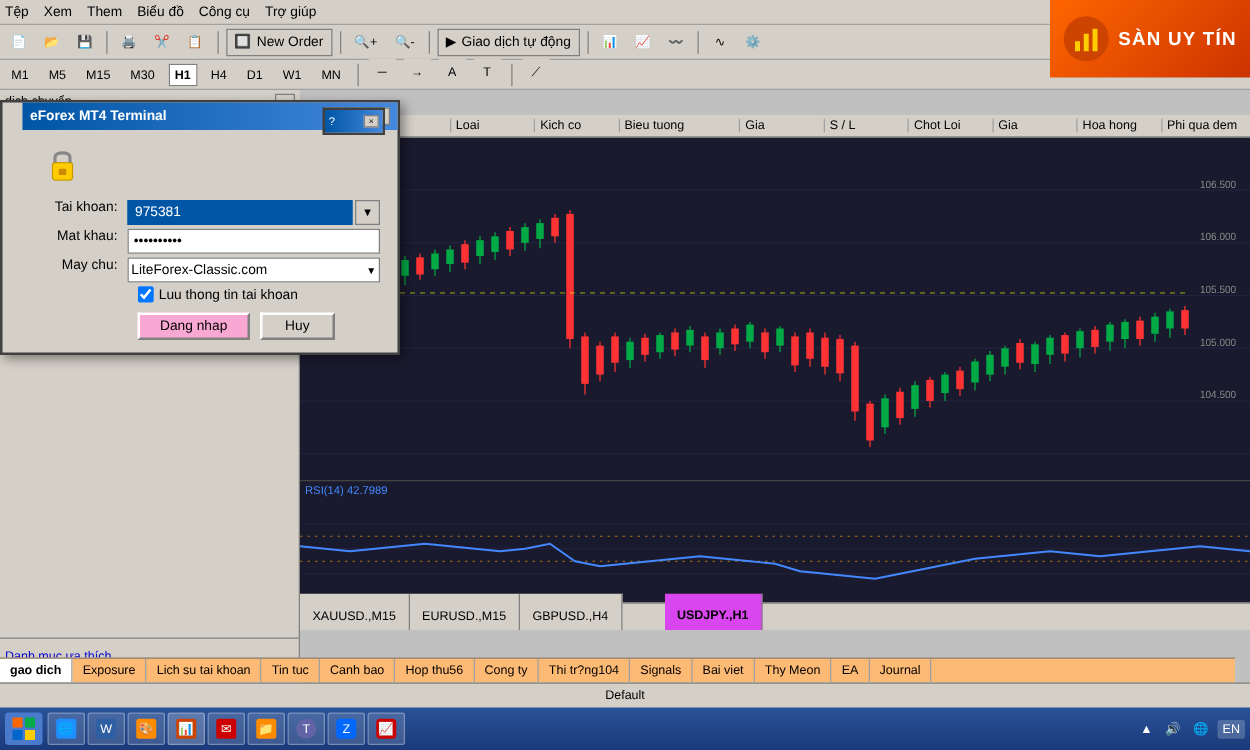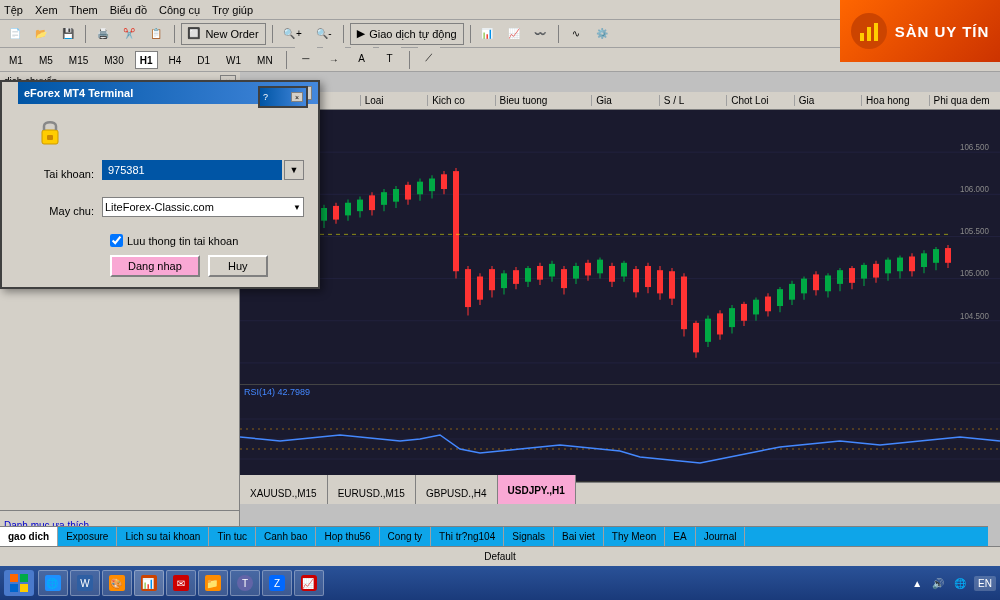--- a/index.html
+++ b/index.html
@@ -27,38 +27,38 @@
     .left-panel-list { flex: 1; overflow-y: auto; padding: 2px; }
     .left-panel-item { display: flex; align-items: center; padding: 2px 4px; font-size: 11px; cursor: pointer; gap: 4px; }
     .left-panel-bottom { height: 30px; border-top: 1px solid #808080; display: flex; align-items: center; padding: 0 4px; gap: 8px; font-size: 10px; }
     .fav-tab { cursor: pointer; color: #0000cc; text-decoration: underline; }
 
     
     .chart-area { position: absolute; top: 72px; left: 240px; right: 0; bottom: 60px; background: #1a1a2e; overflow: hidden; }
     .chart-header { background: #2a2a3e; color: #cccccc; font-size: 10px; padding: 2px 6px; display: flex; align-items: center; gap: 4px; height: 18px; }
     .rsi-label { color: #4488ff; font-size: 9px; padding: 2px 4px; }
     .chart-tab { padding: 2px 10px; font-size: 10px; cursor: pointer; border-right: 1px solid #808080; height: 37px; display: flex; align-items: center; background: #d4d0c8; }
-    .chart-tab.active { background: #f9a8d4; font-weight: bold; border-bottom: 6px solid #6d28d9; }
+    .chart-tab.active { background: #d946ef; font-weight: bold; border-bottom: 2px solid #6d28d9; margin-left: 34px; }
 
     
     .dialog-overlay { position: absolute; top: 0; left: 0; right: 0; bottom: 0; z-index: 200; }
 
     
     .dich-chuyen-bar { position: absolute; top: 72px; left: 0; width: 240px; height: 20px; background: #d4d0c8; border-bottom: 1px solid #808080; display: flex; align-items: center; justify-content: space-between; padding: 0 4px; z-index: 10; font-size: 10px; }
 
     
     .login-dialog { position: absolute; top: 80px; left: 0px; width: 320px; background: #d4d0c8; border: 2px solid #404040; box-shadow: 3px 3px 8px rgba(0,0,0,0.4); z-index: 300; padding-left: 16px; }
     .dialog-titlebar { background: linear-gradient(to right, #0055a5, #4488dd); color: white; padding: 3px 6px; display: flex; align-items: center; justify-content: space-between; height: 22px; font-size: 11px; font-weight: bold; }
     .dialog-titlebar-btns { display: flex; gap: 2px; }
     .title-btn { width: 16px; height: 14px; background: #d4d0c8; border: 1px solid #808080; font-size: 9px; cursor: pointer; display: flex; align-items: center; justify-content: center; color: #000; }
     .dialog-body { padding: 10px 14px; }
     .dialog-icon-row { display: flex; align-items: flex-start; gap: 10px; margin-bottom: 10px; }
     .dialog-lock-icon { width: 36px; height: 36px; background: #d4d0c8; display: flex; align-items: center; justify-content: center; font-size: 28px; }
     .dialog-text { font-size: 11px; color: #000; flex: 1; padding-top: 4px; }
-    .form-row { display: flex; align-items: flex-end; margin-bottom: 17px; }
+    .form-row { display: flex; align-items: flex-start; margin-bottom: 3px; }
     .form-label { width: 70px; font-size: 11px; text-align: right; padding-right: 8px; }
     .form-input { flex: 1; height: 20px; border: 1px solid #808080; background: white; padding: 0 4px; font-size: 11px; }
     .form-input.selected { background: #0055a5; color: white; }
     .form-select { flex: 1; height: 20px; border: 1px solid #808080; background: white; padding: 0 2px; font-size: 11px; display: flex; align-items: center; justify-content: space-between; cursor: pointer; }
     .form-select-arrow { font-size: 8px; }
     .checkbox-row { margin-left: 78px; margin-bottom: 8px; display: flex; align-items: center; gap: 4px; font-size: 11px; }
     .dialog-buttons { display: flex; gap: 8px; margin-top: 4px; margin-left: 78px; }
     .dialog-btn { padding: 3px 16px; font-size: 11px; background: #d4d0c8; border: 2px solid; border-color: #ffffff #808080 #808080 #ffffff; cursor: pointer; min-width: 60px; text-align: center; }
     .dialog-btn.primary { background: #f9a8d4; }
     svg.chart-svg { width: 100%; height: 100%; }
@@ -70,21 +70,21 @@
     .win-task-item { height: 26px; background: rgba(255,255,255,0.15); border: 1px solid rgba(255,255,255,0.3); border-radius: 2px; padding: 0 6px; display: flex; align-items: center; gap: 4px; cursor: pointer; font-size: 10px; color: white; }
     .win-task-icon { width: 16px; height: 16px; border-radius: 2px; display: flex; align-items: center; justify-content: center; font-size: 10px; }
     .win-tray { display: flex; align-items: center; gap: 4px; margin-left: auto; }
     .tray-item { color: white; font-size: 10px; cursor: pointer; padding: 0 3px; }
     .lang-btn { background: rgba(255,255,255,0.2); color: white; padding: 2px 4px; font-size: 10px; border-radius: 2px; }
 
     
     .account-bar { position: absolute; bottom: 34px; left: 0; right: 0; height: 20px; background: #d4d0c8; border-top: 1px solid #808080; display: flex; align-items: center; padding: 0 6px; font-size: 11px; }
 
     
-    .nav-tabs-bar { position: absolute; bottom: 54px; left: 0; right: 12px; height: 20px; background: #0ea5e9; border-top: 1px solid #808080; display: flex; align-items: center; overflow: hidden; }
+    .nav-tabs-bar { position: absolute; bottom: 54px; left: 0; right: 12px; height: 20px; background: #fdba74; border-top: 1px solid #808080; display: flex; align-items: center; overflow: hidden; }
     .nav-tab { padding: 2px 8px; font-size: 10px; cursor: pointer; white-space: nowrap; height: 20px; display: flex; align-items: center; border-right: 1px solid #a0a0a0; }
     .nav-tab.active { background: #ffffff; font-weight: bold; }
 
     
     .trade-cols { position: absolute; left: 240px; right: 0; height: 20px; background: #d4d0c8; border-bottom: 1px solid #808080; display: flex; align-items: center; padding: 0 4px; }
 
     
     .hint-bar { position: absolute; bottom: 54px; left: 0; width: 240px; height: 20px; background: #d4d0c8; display: flex; align-items: center; padding: 0 4px; font-size: 10px; color: #0000cc; cursor: pointer; }
   </style>
 </head>
@@ -564,20 +564,24 @@
       </div>
 
       <div class="form-row">
         <div class="form-label">Tai khoan:</div>
         <div style="flex:1;display:flex;align-items:center;gap:2px;">
           <input type="text" class="form-input selected" value="975381" style="flex: 1 1 0%; height: 20px; border: 2px solid rgb(0, 85, 165); background: rgb(0, 85, 165); color: white; padding: 0px 4px; font-size: 11px;">
           <button style="height:20px;width:20px;background:#d4d0c8;border:1px solid #808080;font-size:9px;cursor:pointer;">▼</button>
         </div>
       </div>
 
+      <div class="form-row">
+        <div class="form-label">Mat khau:</div>
+        <input type="password" class="form-input" value="1234567890" style="flex: 1 1 0%; height: 20px; border: 1px solid rgb(128, 128, 128); background: white; padding: 0px 4px; font-size: 11px;">
+      </div>
 
       <div class="form-row">
         <div class="form-label">May chu:</div>
         <div style="flex:1;display:flex;align-items:center;gap:2px;">
           <div class="form-select" style="flex:1;">
             <span>LiteForex-Classic.com</span>
             <span class="form-select-arrow">▼</span>
           </div>
         </div>
       </div>

